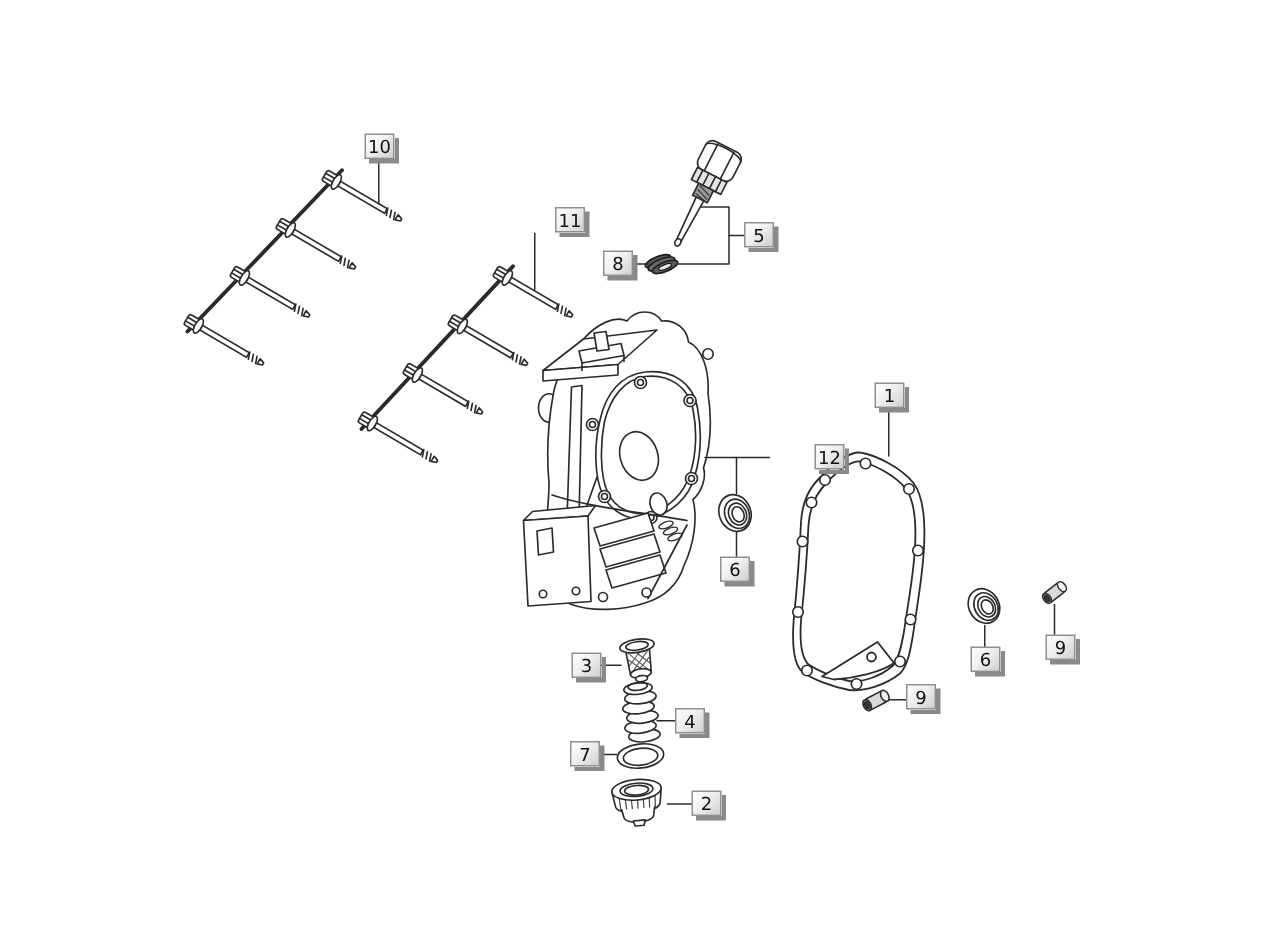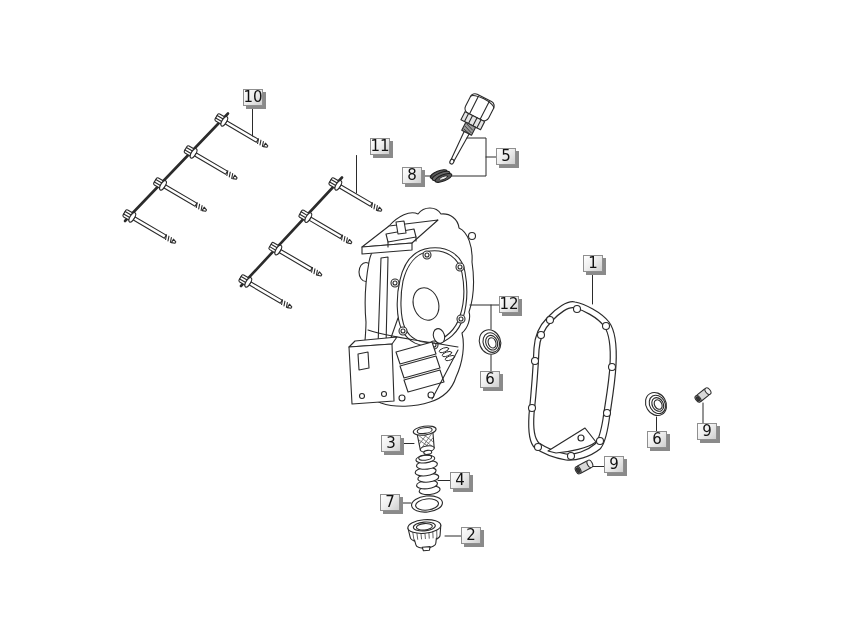--- a/index.html
+++ b/index.html
@@ -8,21 +8,21 @@
     font-family:"DejaVu Sans","Liberation Sans",sans-serif;
   }
   .stage svg{position:absolute;left:0;top:0;}
   #callout-layer{position:absolute;left:0;top:0;width:854px;height:620px;pointer-events:none;}
   .callout{
     position:absolute;width:20px;height:17px;box-sizing:border-box;
     background:linear-gradient(135deg,#ffffff 0%,#efefef 45%,#cfcfcf 100%);
     border:1px solid #8f8f8f;
     box-shadow:3px 3px 0 #8a8a8a;
     display:flex;align-items:center;justify-content:center;
-    font-size:15px;line-height:1;color:#111;
+    font-size:12px;line-height:1;color:#111;
     pointer-events:auto;cursor:pointer;
   }
 </style>
 </head>
 <body>
 
 <div class="stage">
 
 <svg width="854" height="620" viewBox="0 0 854 620" fill="none" stroke="#2b2b2b" stroke-width="1.1" stroke-linecap="round" stroke-linejoin="round">
 
@@ -276,21 +276,21 @@
     <line x1="400" y1="503" x2="411" y2="503"></line>
     <line x1="445" y1="536" x2="461" y2="536"></line>
   </g>
 </svg>
 
 <div id="callout-layer">
       <div class="callout" style="left: 243px; top: 89px;">10</div>
       <div class="callout" style="left: 347px; top: 138px; margin-left: 23px;">11</div>
       <div class="callout" style="left: 496px; top: 148px;">5</div>
       <div class="callout" style="left: 402px; top: 167px;">8</div>
-      <div class="callout" style="left: 499px; top: 296px;">12</div>
+      <div class="callout" style="left: 543px; top: 296px;">12</div>
       <div class="callout" style="left: 480px; top: 371px;">6</div>
       <div class="callout" style="left: 583px; top: 255px;">1</div>
       <div class="callout" style="left: 647px; top: 431px;">6</div>
       <div class="callout" style="left: 697px; top: 423px;">9</div>
       <div class="callout" style="left: 604px; top: 456px;">9</div>
       <div class="callout" style="left: 381px; top: 435px;">3</div>
       <div class="callout" style="left: 450px; top: 472px;">4</div>
       <div class="callout" style="left: 380px; top: 494px;">7</div>
       <div class="callout" style="left: 461px; top: 527px;">2</div>
     </div>

